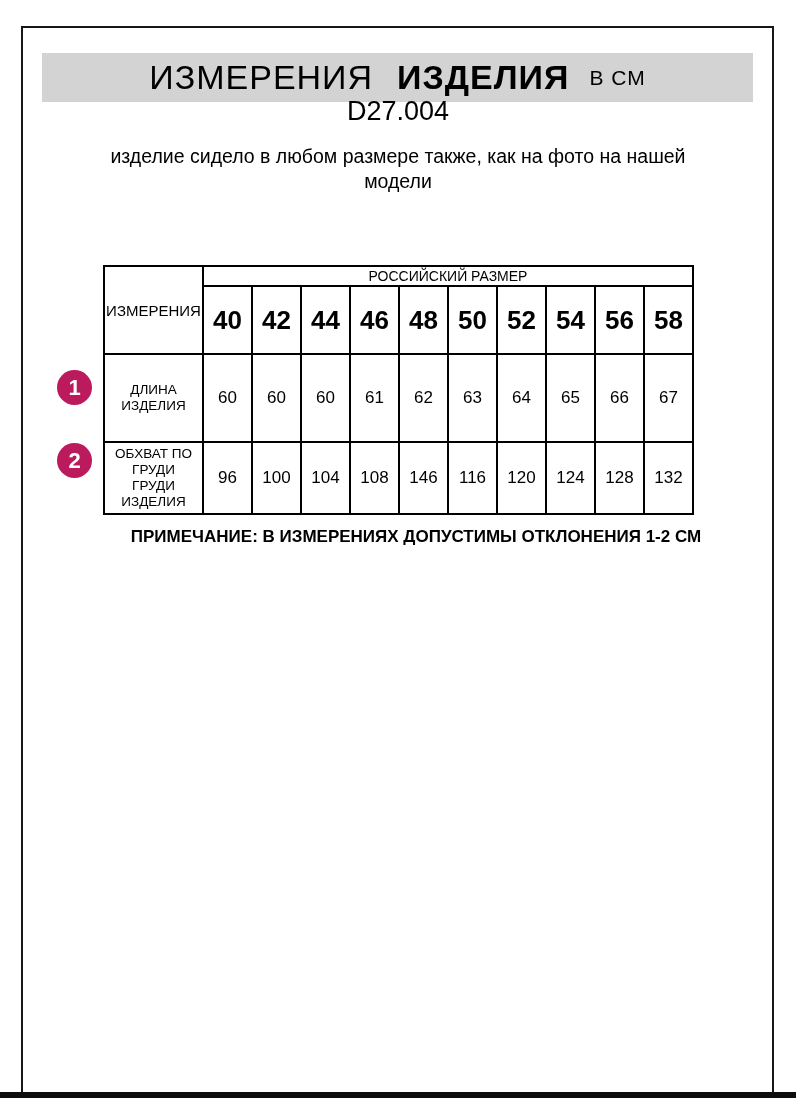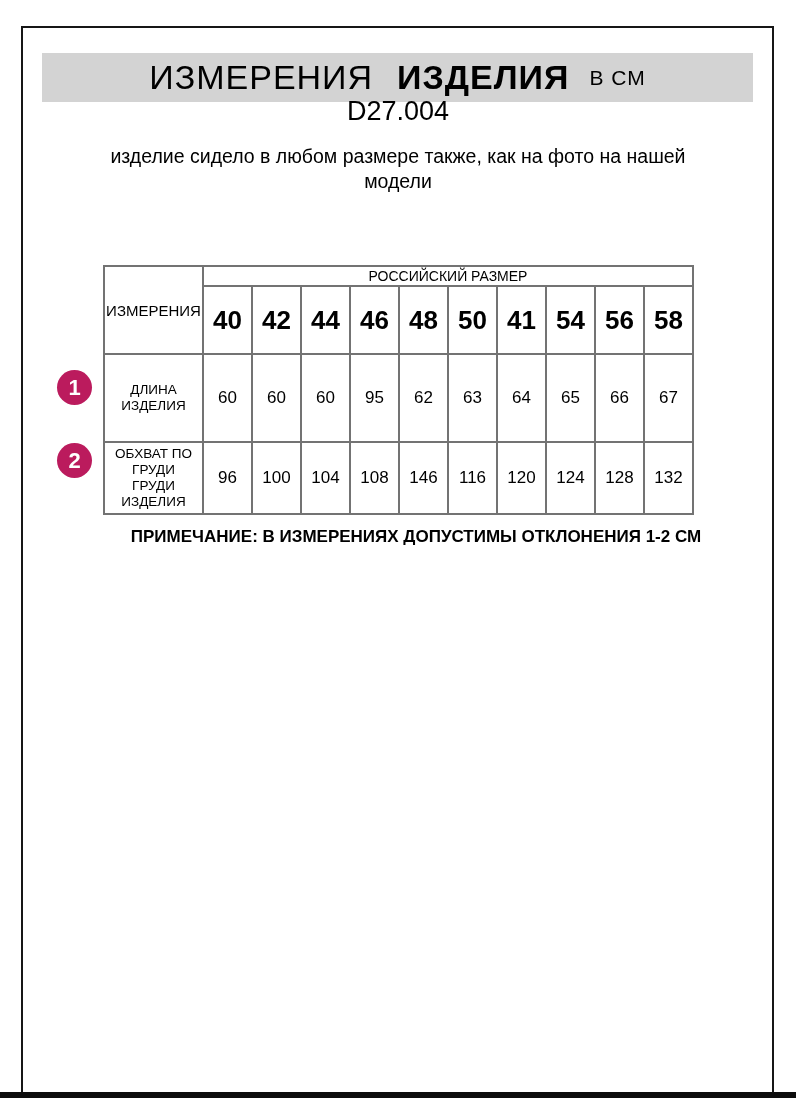--- a/index.html
+++ b/index.html
@@ -67,21 +67,21 @@
     font-size: 19.5px;
     line-height: 25px;
   }
   table.size-table {
     position: absolute;
     left: 103px; top: 265px;
     border-collapse: collapse;
     table-layout: fixed;
   }
   table.size-table td {
-    border: 2px solid #737373;
+    border: 2px solid #000000;
     text-align: center;
     vertical-align: middle;
     padding: 0;
   }
   td.corner-cell { font-size: 15px; }
   tr.group-row { height: 20px; }
   td.group-cell { font-size: 14px; }
   tr.sizes-row { height: 68px; }
   td.size-cell { font-size: 26px; font-weight: 700; }
   tr.data-row-1 { height: 88px; }
@@ -147,34 +147,34 @@
     <td class="corner-cell" rowspan="2">ИЗМЕРЕНИЯ</td>
     <td class="group-cell" colspan="10">РОССИЙСКИЙ РАЗМЕР</td>
   </tr>
   <tr class="sizes-row">
     <td class="size-cell">40</td>
     <td class="size-cell">42</td>
     <td class="size-cell">44</td>
     <td class="size-cell">46</td>
     <td class="size-cell">48</td>
     <td class="size-cell">50</td>
-    <td class="size-cell">41</td>
+    <td class="size-cell">52</td>
     <td class="size-cell">54</td>
     <td class="size-cell">56</td>
     <td class="size-cell">58</td>
   </tr>
   <tr class="data-row-1">
     <td class="label-cell">
       <div>ДЛИНА</div>
       <div>ИЗДЕЛИЯ</div>
     </td>
     <td class="value-cell">60</td>
     <td class="value-cell">60</td>
     <td class="value-cell">60</td>
-    <td class="value-cell">95</td>
+    <td class="value-cell">61</td>
     <td class="value-cell">62</td>
     <td class="value-cell">63</td>
     <td class="value-cell">64</td>
     <td class="value-cell">65</td>
     <td class="value-cell">66</td>
     <td class="value-cell">67</td>
   </tr>
   <tr class="data-row-2">
     <td class="label-cell">
       <div>ОБХВАТ ПО</div>

